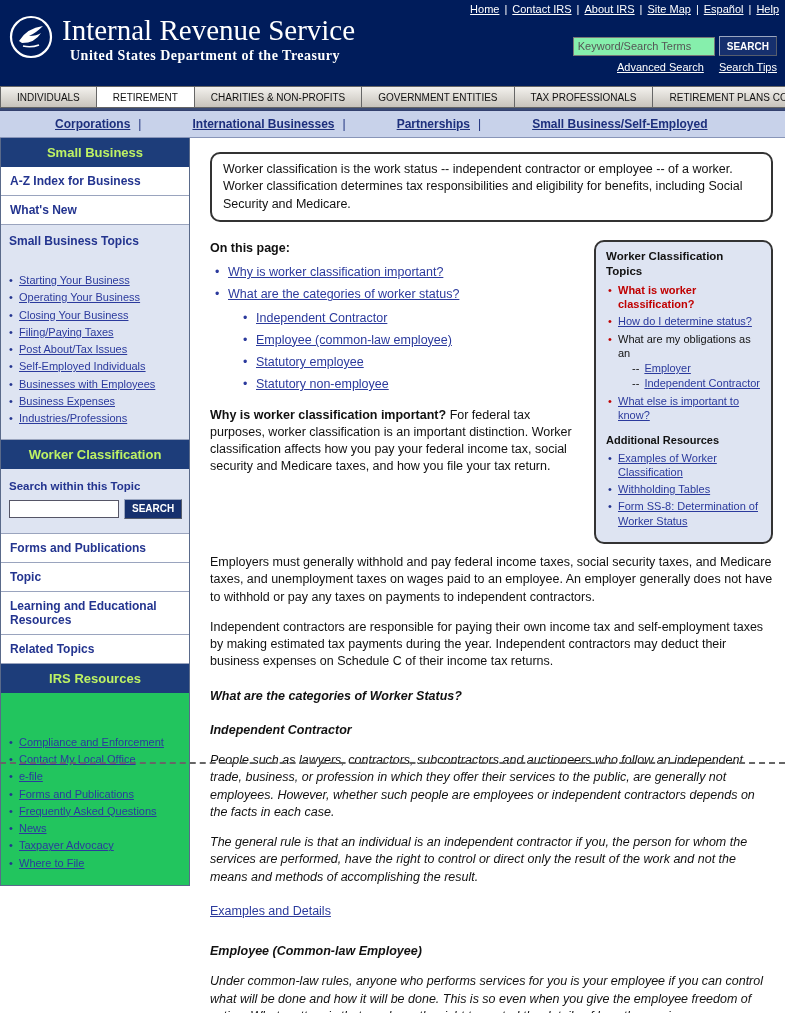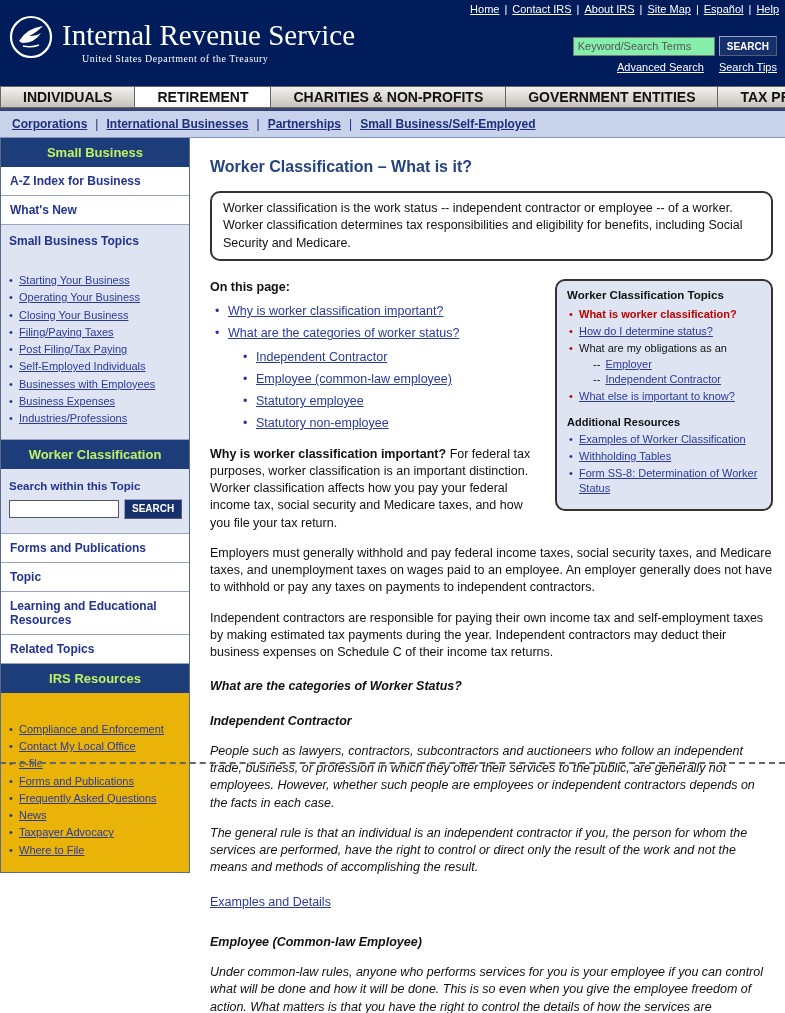--- a/index.html
+++ b/index.html
@@ -9,63 +9,63 @@
 
   
   .header { background:#001c5b; height:86px; position:relative; color:#fff; }
   .top-links { position:absolute; top:3px; right:6px; font-size:11px; white-space:nowrap; }
   .top-links a { color:#fff; }
   .sep-item { display:inline-block; }
   .sep-item:not(:last-child)::after { content:"|"; margin:0 5px; color:#fff; font-weight:normal; }
   .logo { position:absolute; left:8px; top:14px; display:flex; align-items:flex-end; }
   .logo-text { margin-left:8px; font-family:"Liberation Serif", serif; }
   .logo-title { font-size:29px; line-height:1.05; }
-  .logo-sub { font-size:10px; margin-left:20px; margin-top:3px; letter-spacing:0.5px; }
+  .logo-sub { font-size:14px; margin-left:8px; margin-top:3px; letter-spacing:0.5px;font-weight:bold; }
   .search-area { position:absolute; right:8px; top:36px; text-align:right; font-size:11px; }
   .search-row { display:flex; gap:4px; align-items:center; justify-content:flex-end; }
   .search-row input { width:142px; height:19px; border:1px solid #777; font-size:11px; padding:1px 4px; color:#333; background:#86efac; font-family:"Liberation Sans",sans-serif; }
   .search-row input::placeholder { color:#555; }
   .btn-navy { background:#16306e; color:#fff; font-weight:bold; font-size:10px; border:1px solid #9aa6c0; border-style:outset; height:20px; padding:0 7px; cursor:pointer; font-family:"Liberation Sans",sans-serif; }
   .search-links { margin-top:5px; }
   .search-links a { color:#fff; margin-left:12px; }
 
   
   .tabs { display:flex; background:#fff; height:24px; border-bottom:2px solid #3a4a74; }
-  .tab { flex:1 1 auto; display:flex; align-items:center; justify-content:center; font-size:14px; font-weight:bold; color:#111; background:linear-gradient(#f3f1ed,#c7c3bb); border:1px solid #666; border-left-width:0; white-space:nowrap; padding:0 22px; cursor:pointer; }
+  .tab { flex:1 1 auto; display:flex; align-items:center; justify-content:center; font-size:10px; font-weight:normal; color:#111; background:linear-gradient(#f3f1ed,#c7c3bb); border:1px solid #666; border-left-width:0; white-space:nowrap; padding:0 16px; cursor:pointer; }
   .tab:first-child { border-left-width:1px; }
   .tab.selected { background:#fff; }
 
   
   .subnav { background:#c8d2ea; border-top:1px solid #33406e; border-bottom:1px solid #8895b8; padding:6px 12px; font-size:12px; font-weight:bold; }
-  .subnav a { color:#1d2f7c; }
+  .subnav a { color:#1d2f7c;margin-left:43px; }
   .subnav .sep-item:not(:last-child)::after { color:#1d2f7c; margin:0 8px; }
 
   
   .body { display:flex; align-items:flex-start; }
 
   
   .sidebar { width:190px; flex:none; border:1px solid #5a6a8a; border-top:none; font-size:12px; background:#fff; }
   .side-header { background:#1d3d7a; color:#bef264; font-weight:bold; font-size:13px; text-align:center; padding:7px 4px; }
   .side-row { background:#fff; color:#23348f; font-weight:bold; padding:7px 9px; border-bottom:1px solid #9aa4be; font-size:12px; cursor:pointer; }
   .side-section { background:#dee4f2; border-bottom:1px solid #9aa4be; padding:4px 6px 10px; }
-  .side-section.white { background:#eab308; border-bottom:none; padding:9px 6px 12px; }
+  .side-section.white { background:#22c55e; border-bottom:none; padding:22px 6px 12px; }
   .side-section-title { color:#23348f; font-weight:bold; font-size:12px; padding:5px 2px; }
   .blist { list-style:none;margin-top:20px; }
   .blist li { position:relative; padding-left:12px; margin:3px 0; line-height:1.3; font-size:11px; }
   .blist li::before { content:"•"; position:absolute; left:2px; color:#23348f; }
   .blist a { color:#2b3a9d; }
   .side-search-label { color:#23348f; font-weight:bold; font-size:11.5px; padding:7px 2px 5px; }
   .side-search-row { display:flex; gap:5px; align-items:center; padding:2px 2px 4px; }
   .side-search-row input { width:110px; height:18px; border:1px solid #556; font-size:11px; padding:1px 3px; font-family:"Liberation Sans",sans-serif; }
 
   
   .main { flex:1 1 auto; padding:14px 12px 12px 20px; font-size:12.5px; line-height:1.38; }
   .page-title { color:#24437f; font-size:16px; font-weight:bold; margin:4px 0 13px; }
   .intro-box { border:2px solid #333; border-radius:10px; padding:7px 11px; margin-bottom:18px; }
-  .topics-box { float:right; width:218px; border:2px solid #333; border-radius:10px; background:#dee4f2; padding:7px 10px 11px; font-size:11px; margin-left:10px; margin-bottom:10px; line-height:1.3; }
+  .topics-box { float:right; width:179px; border:2px solid #333; border-radius:10px; background:#dee4f2; padding:7px 10px 11px; font-size:11px; margin-left:10px; margin-bottom:10px; line-height:1.3; }
   .topics-box-title { font-weight:bold; font-size:11.5px; color:#111; margin-bottom:4px; }
   .tb-list { list-style:none; }
   .tb-list li { position:relative; padding-left:12px; margin:3px 0; }
   .tb-list li::before { content:"•"; position:absolute; left:2px; color:#c00000; }
   .tb-current { color:#c00000; font-weight:bold; }
   .tb-plain { color:#111; }
   .tb-sub { padding-left:14px; margin:1px 0; }
   .tb-sub .dash { color:#111; margin-right:2px; }
   .tb-res-title { font-weight:bold; margin-top:11px; margin-bottom:3px; color:#111; }
   .tb-list.res li::before { color:#23348f; }
@@ -144,21 +144,21 @@
       <div class="side-row">A-Z Index for Business</div>
       <div class="side-row">What's New</div>
 
       <div class="side-section">
         <div class="side-section-title">Small Business Topics</div>
         <ul class="blist">
           <li><a href="#">Starting Your Business</a></li>
           <li><a href="#">Operating Your Business</a></li>
           <li><a href="#">Closing Your Business</a></li>
           <li><a href="#">Filing/Paying Taxes</a></li>
-          <li><a href="#">Post Filing/Tax Paying</a></li>
+          <li><a href="#">Post About/Tax Issues</a></li>
           <li><a href="#">Self-Employed Individuals</a></li>
           <li><a href="#">Businesses with Employees</a></li>
           <li><a href="#">Business Expenses</a></li>
           <li><a href="#">Industries/Professions</a></li>
         </ul>
       </div>
 
       <div class="side-header">Worker Classification</div>
 
       <div class="side-section">
@@ -184,21 +184,20 @@
           <li><a href="#">Forms and Publications</a></li>
           <li><a href="#">Frequently Asked Questions</a></li>
           <li><a href="#">News</a></li>
           <li><a href="#">Taxpayer Advocacy</a></li>
           <li><a href="#">Where to File</a></li>
         </ul>
       </div>
     </div>
 
     <div class="main">
-      <div class="page-title">Worker Classification – What is it?</div>
 
       <div class="intro-box">
         <span>Worker classification is the work status --  independent contractor or employee -- of a worker. Worker classification determines tax responsibilities and eligibility for benefits, including Social Security and Medicare.</span>
       </div>
 
       
       <div class="topics-box">
         <div class="topics-box-title">Worker Classification Topics</div>
         <ul class="tb-list">
           <li><span class="tb-current">What is worker classification?</span></li>

